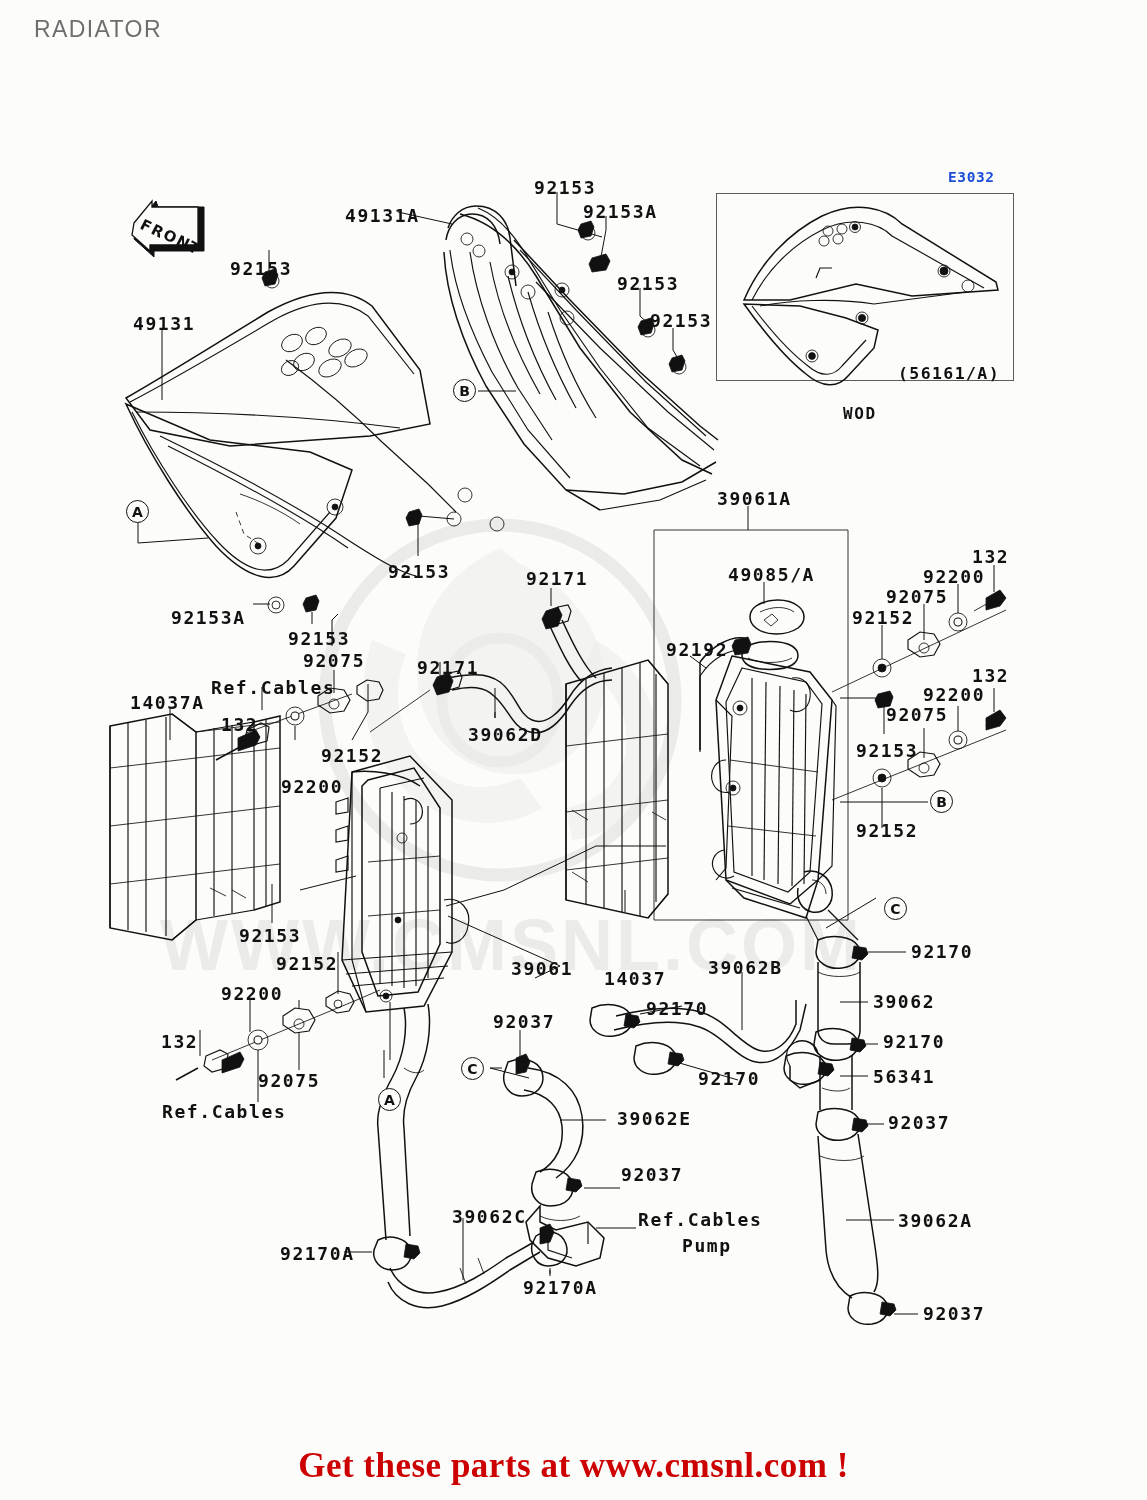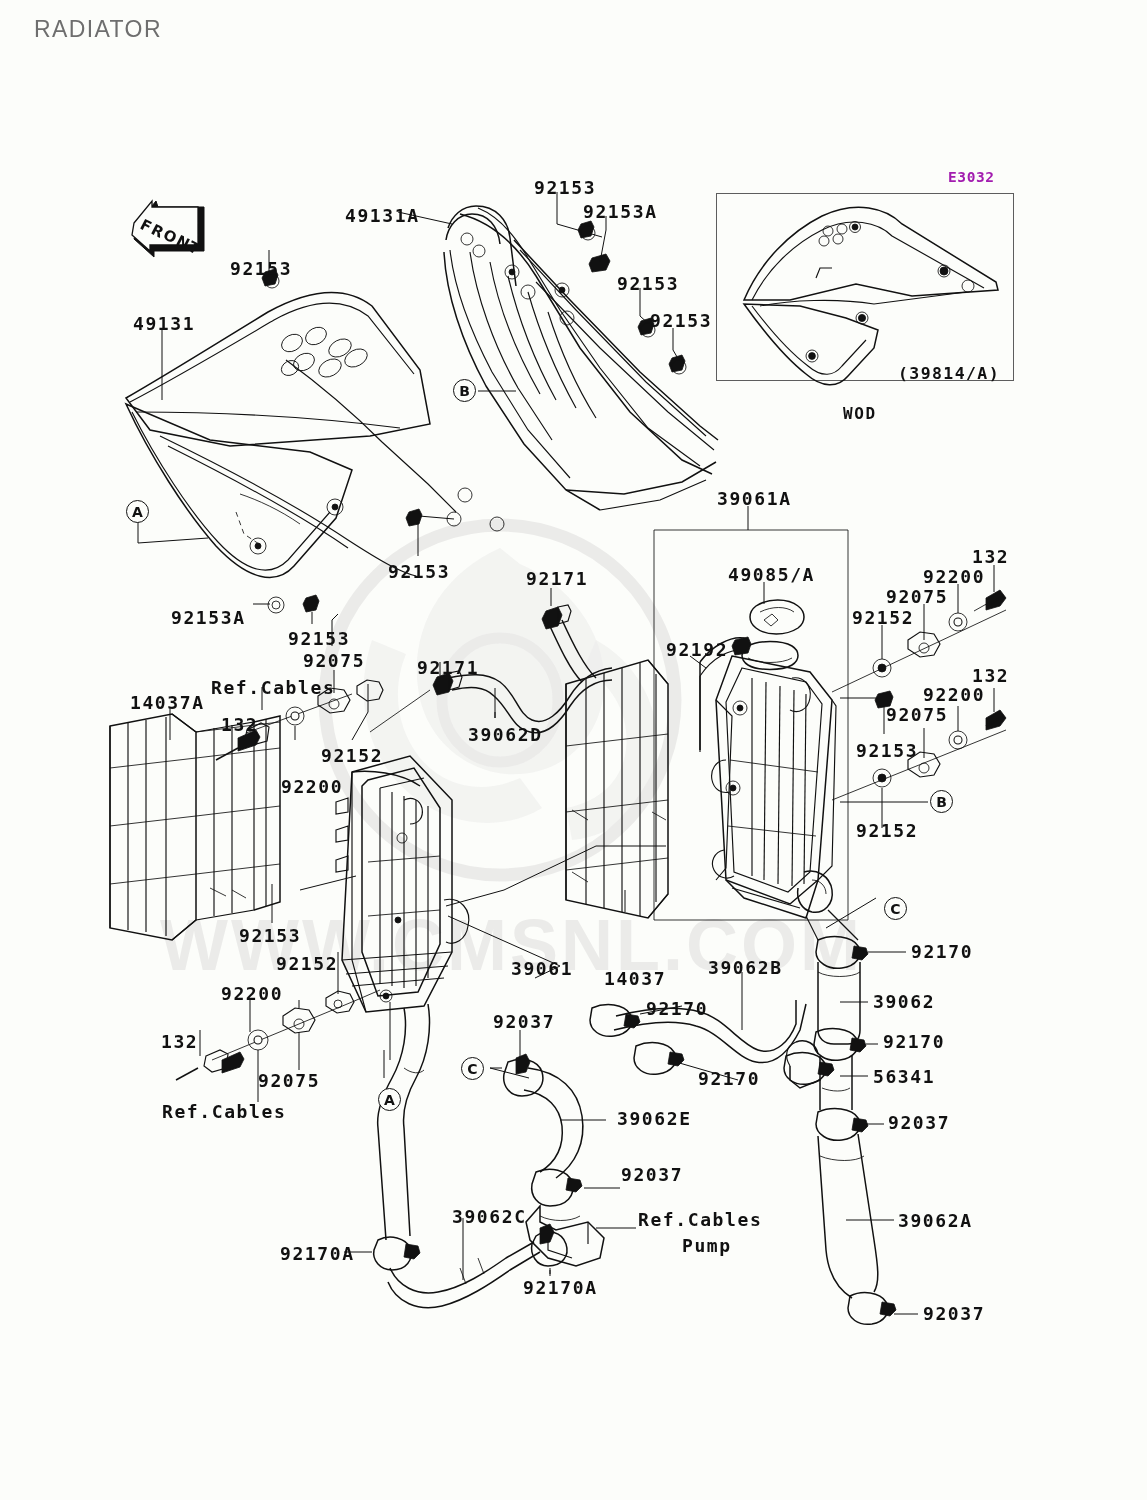--- a/index.html
+++ b/index.html
@@ -46,21 +46,21 @@
   }
 
   
   .inset{
     position:absolute;left:716px;top:193px;width:298px;height:188px;
     border:1.4px solid #5d5d5d;background:transparent;box-sizing:border-box;
   }
   .inset-code{
     position:absolute;left:948px;top:169px;
     font-family:"DejaVu Sans Mono","Liberation Mono",monospace;
-    font-size:14.5px;font-weight:bold;color:#a21caf;letter-spacing:.6px;
+    font-size:14.5px;font-weight:bold;color:#1d4ed8;letter-spacing:.6px;
   }
   .inset-part{
     position:absolute;left:898px;top:364px;
     font-family:"DejaVu Sans Mono","Liberation Mono",monospace;
     font-size:16.5px;font-weight:bold;color:#111;letter-spacing:1.4px;
   }
   .inset-cap{
     position:absolute;left:843px;top:404px;
     font-family:"DejaVu Sans Mono","Liberation Mono",monospace;
     font-size:16px;font-weight:bold;color:#111;letter-spacing:1.6px;
@@ -108,21 +108,21 @@
         <text transform="translate(34,45) rotate(27)">O</text>
         <text transform="translate(47,51) rotate(27)">N</text>
         <text transform="translate(59,57) rotate(27)">T</text>
       </g>
       <path d="M10 38 L22 32 L22 36 L36 36 L36 44 L22 44 L22 48 Z" fill="#111" opacity="0"></path>
     </svg>
   </div>
 
   <div class="inset"></div>
   <div class="inset-code">E3032</div>
-  <div class="inset-part">(39814/A)</div>
+  <div class="inset-part">(56161/A)</div>
   <div class="inset-cap">WOD</div>
 
   <svg class="layer">
 
     <g>
       <path class="ln2" d="M744 300 C 760 262 790 232 822 216 C 856 200 886 208 902 224 L 996 282 L 998 290 L 912 296 L 856 284 L 790 300 Z"></path>
       <path class="ln" d="M752 300 C 768 268 794 244 822 230 C 850 216 878 222 892 236 L 984 288"></path>
       <path class="ln" d="M760 306 C 790 300 836 298 874 304 L 966 292"></path>
       <path class="ln2" d="M744 304 C 764 332 788 360 806 374 C 822 388 838 388 848 376 L 874 348 L 878 330 L 846 318 L 800 306 Z"></path>
       <path class="ln" d="M752 306 C 770 330 792 354 808 366 C 822 378 834 376 842 366 L 866 340"></path>
@@ -614,14 +614,15 @@
   <div class="lbl" style="left:617px;top:1108px;">39062E</div>
   <div class="lbl" style="left:621px;top:1164px;">92037</div>
   <div class="lbl" style="left:452px;top:1206px;">39062C</div>
   <div class="lbl" style="left:280px;top:1243px;">92170A</div>
   <div class="lbl" style="left:523px;top:1277px;">92170A</div>
   <div class="lbl" style="left:638px;top:1209px;">Ref.Cables</div>
   <div class="lbl" style="left:682px;top:1235px;">Pump</div>
   <div class="lbl" style="left:898px;top:1210px;text-align:center;">39062A</div>
   <div class="lbl" style="left:923px;top:1303px;">92037</div>
 
+  <div class="footer">Get these parts at www.cmsnl.com !</div>
 
 </div>
 
 </body></html>

